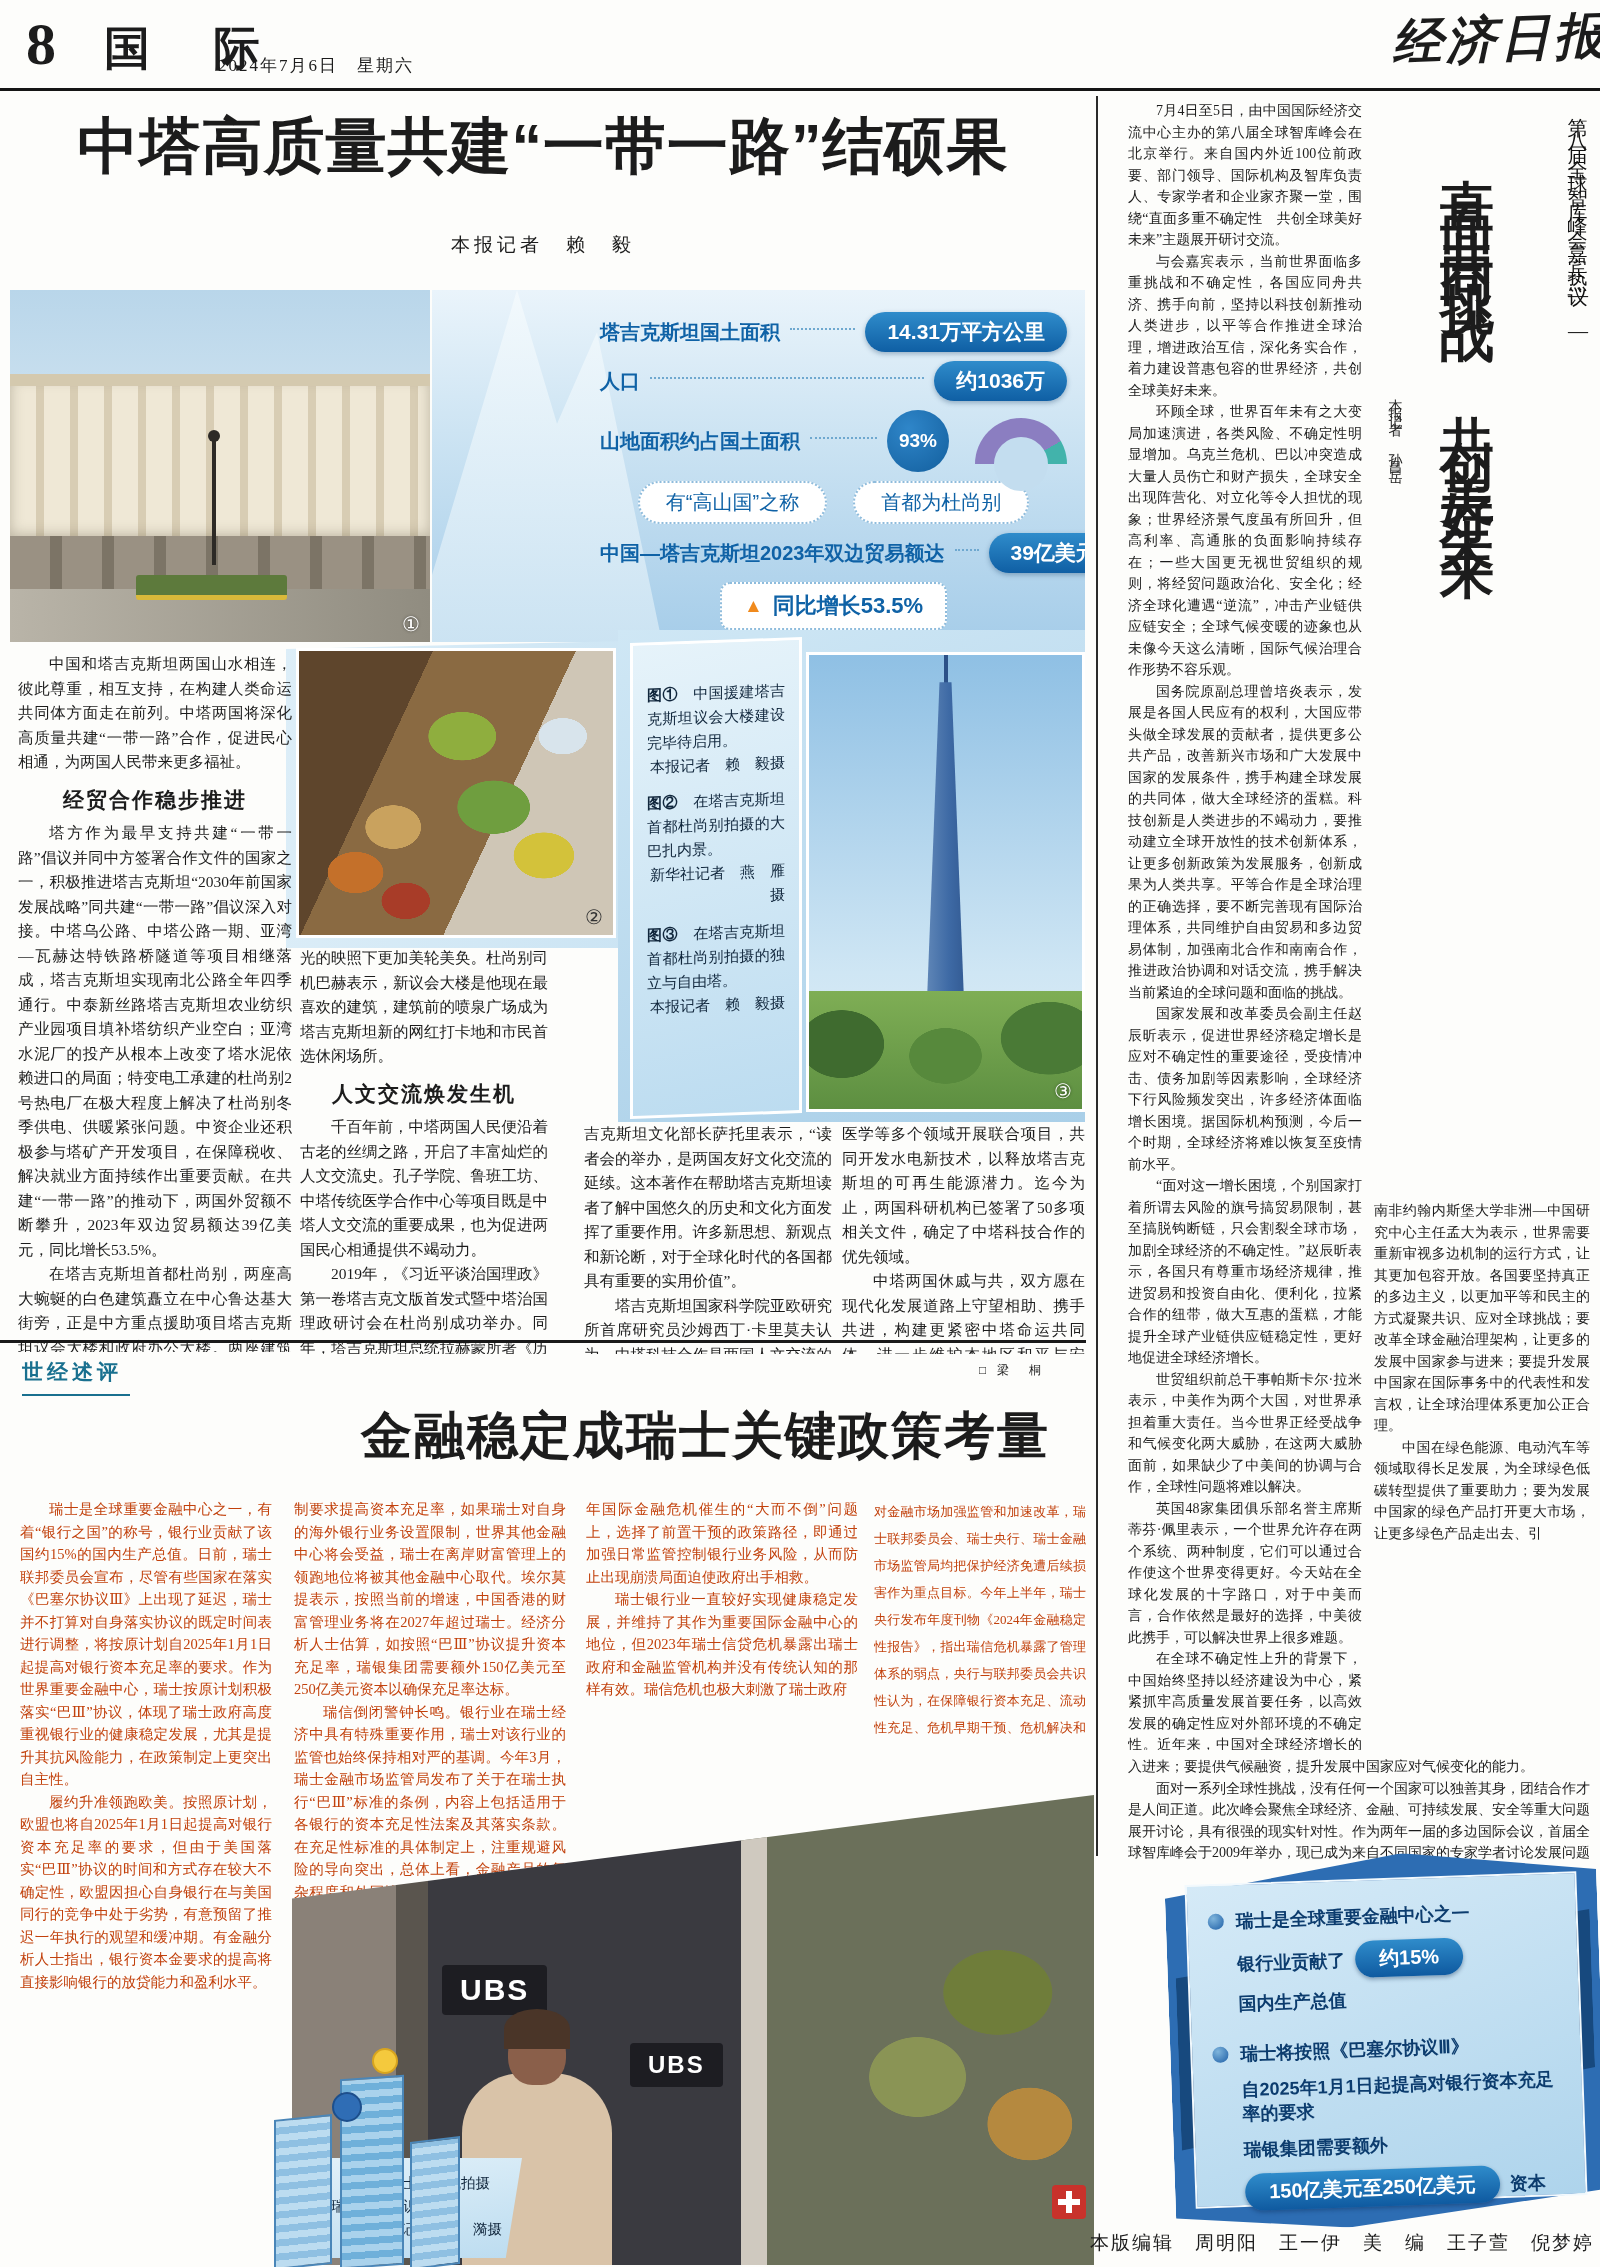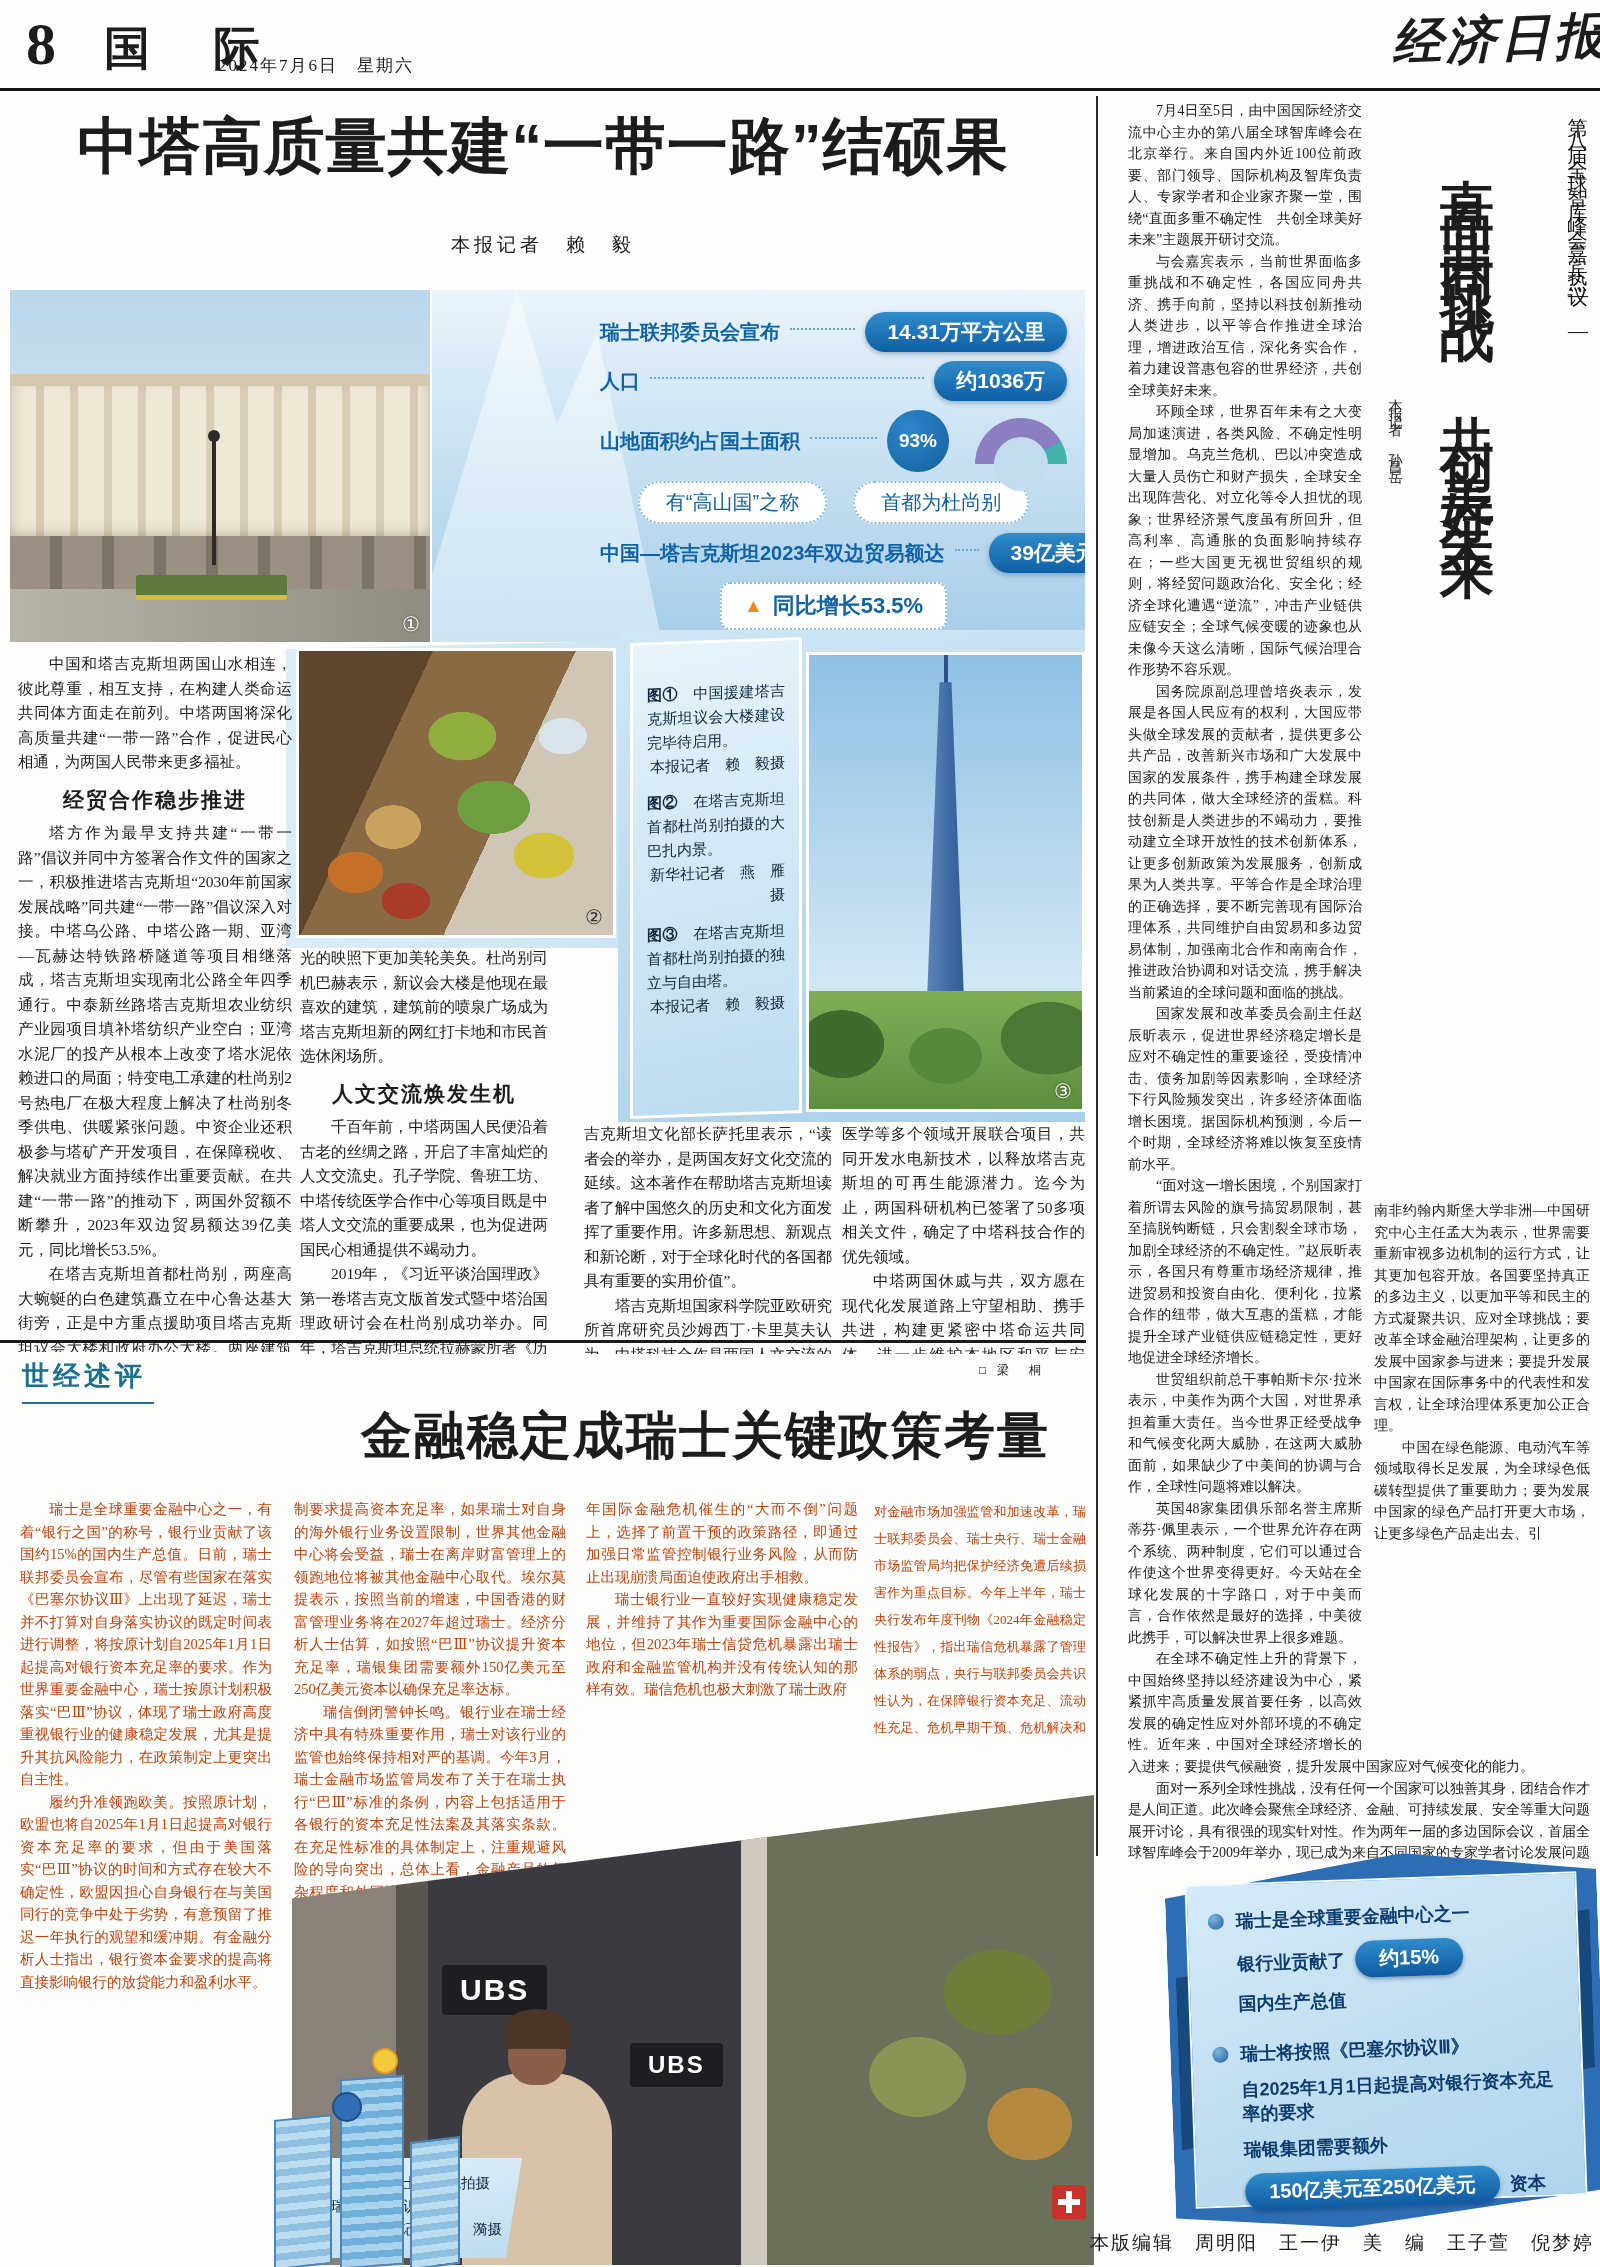--- a/index.html
+++ b/index.html
@@ -94,21 +94,21 @@
 .sb { left:1374px; top:1200px; width:216px; height:548px; }
 .sbot { left:1128px; top:1756px; width:462px; height:106px; }
 .vtext { writing-mode:vertical-rl; text-orientation:upright; }
 .summit-head { left:1364px; top:96px; width:230px; height:1100px; }
 .kicker-v { position:absolute; right:2px; top:6px; height:640px; font-size:20px; letter-spacing:14px; color:#111; }
 .headline-v { position:absolute; left:66px; top:40px; height:1050px; font-size:54px; font-weight:900; letter-spacing:26px; font-family:"Liberation Serif",serif; }
 .byline-v { position:absolute; left:22px; top:292px; height:260px; font-size:14px; letter-spacing:8px; color:#222; }
 
 
 .hrule-mid { left:0; top:1340px; width:1086px; height:3px; background:#1a1a1a; }
-.rev-kicker { left:22px; top:1358px; font-size:27px; font-weight:bold; color:#19708f; border-bottom:2px solid #19708f; padding:0 8px 8px 0; letter-spacing:4px; }
+.rev-kicker { left:22px; top:1358px; font-size:21px; font-weight:bold; color:#19708f; border-bottom:2px solid #19708f; padding:0 8px 8px 0; letter-spacing:4px; }
 .rev-author { left:942px; top:1362px; width:140px; font-size:12px; letter-spacing:4px; text-align:center; }
 .rev-headline { left:50px; top:1402px; width:1000px; text-align:right; font-family:"Liberation Sans","DejaVu Sans",sans-serif; font-weight:900; font-size:51px; letter-spacing:2px; }
 .review-col { font-size:14.5px; line-height:22.5px; color:#c2410c; overflow:hidden; }
 .r1 { left:20px; top:1498px; width:252px; height:764px; }
 .r2 { left:294px; top:1498px; width:272px; height:418px; }
 .r3 { left:586px; top:1498px; width:272px; height:302px; }
 .r4 { left:874px; top:1498px; width:212px; height:250px; font-size:13px; line-height:27px; }
 
 
 .ubs { left:292px; top:1795px; width:802px; height:470px; clip-path:polygon(0 22%,100% 0,100% 100%,0 100%); background:
@@ -173,21 +173,21 @@
     <div class="p1-ground"></div>
     <div class="p1-hedge"></div>
     <div class="p1-lamp"></div>
     <span class="ph-num">①</span>
   </div>
 
   <div class="abs tj">
     <div class="tj-mtn"></div>
     <div class="tj-rows">
       <div class="tj-row">
-        <span class="tj-label">瑞士联邦委员会宣布</span>
+        <span class="tj-label">塔吉克斯坦国土面积</span>
         <span class="leader"></span>
         <span class="tj-pill">14.31万平方公里</span>
       </div>
       <div class="tj-row">
         <span class="tj-label">人口</span>
         <span class="leader"></span>
         <span class="tj-pill">约1036万</span>
       </div>
       <div class="tj-row">
         <span class="tj-label">山地面积约占国土面积</span>

